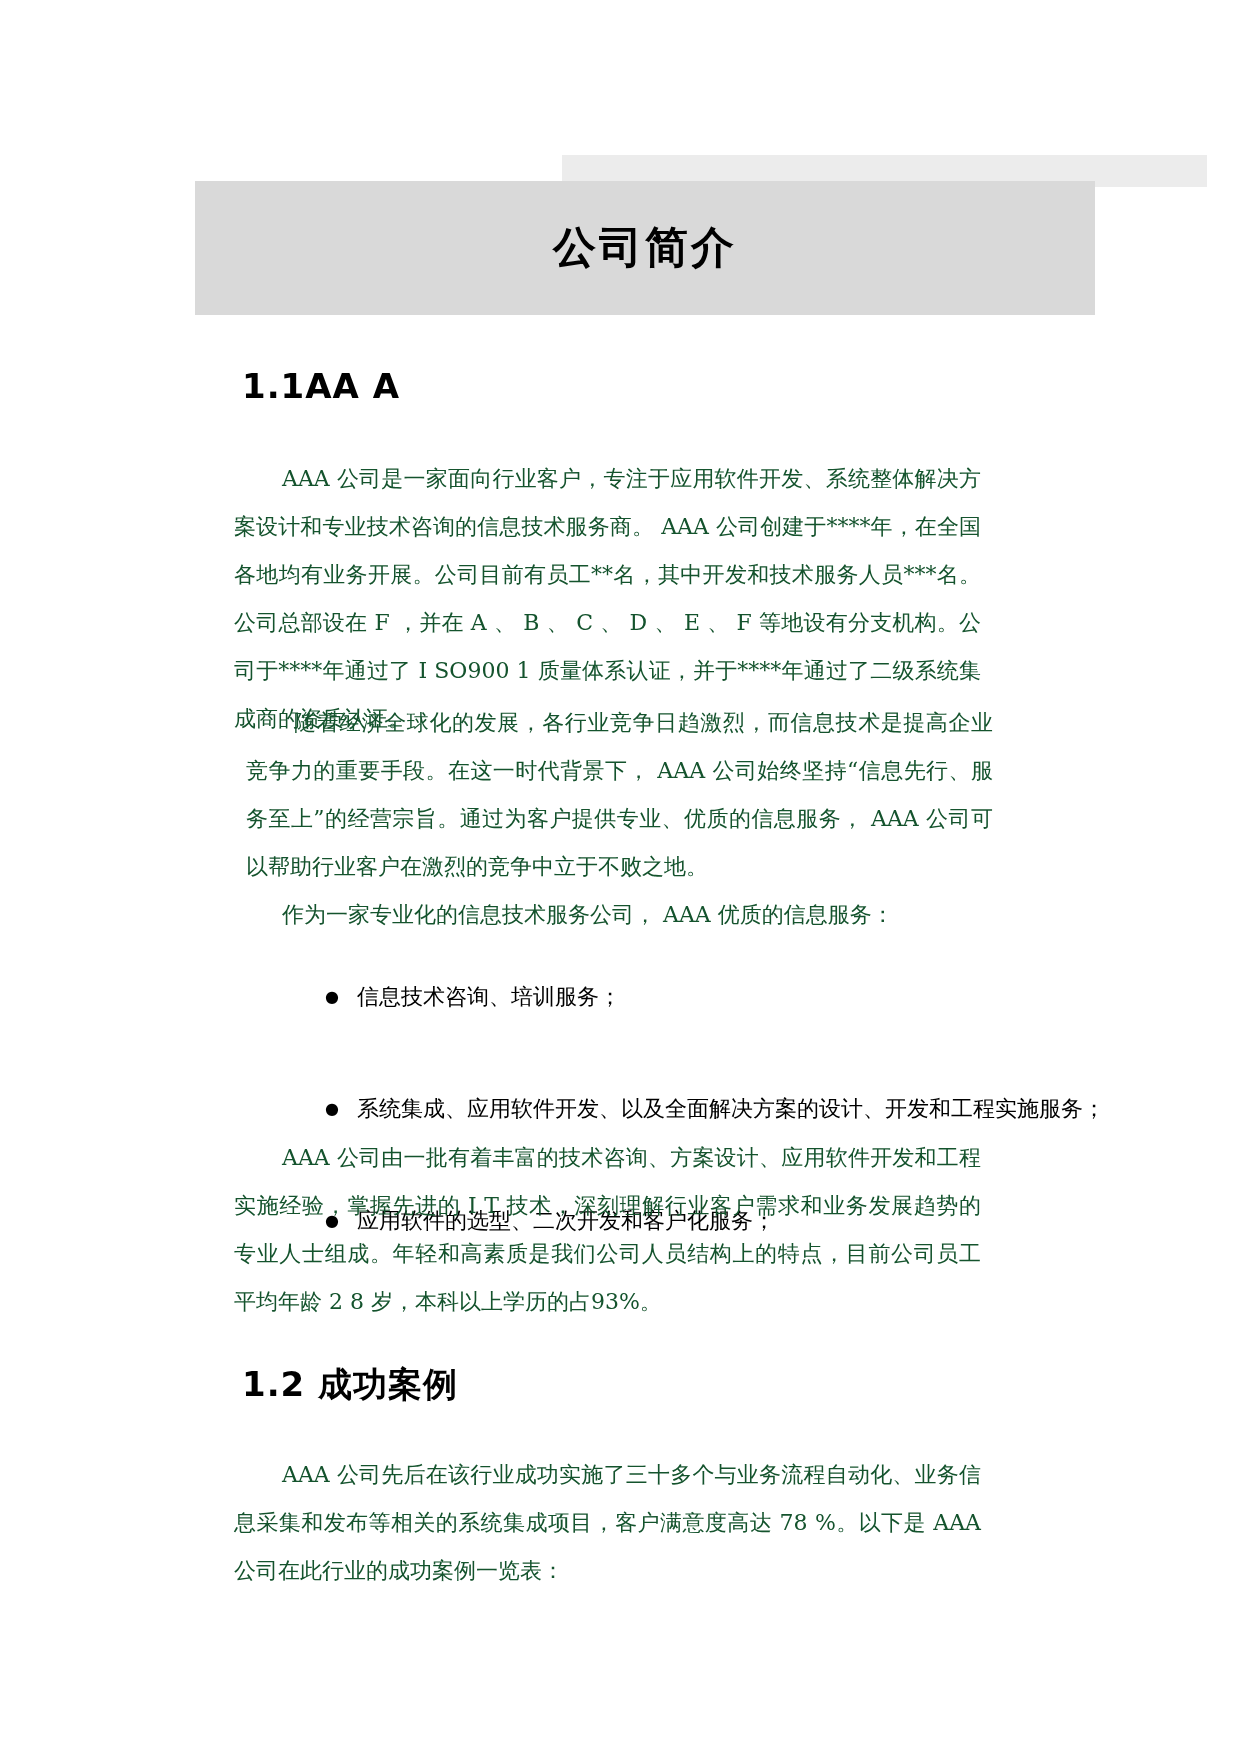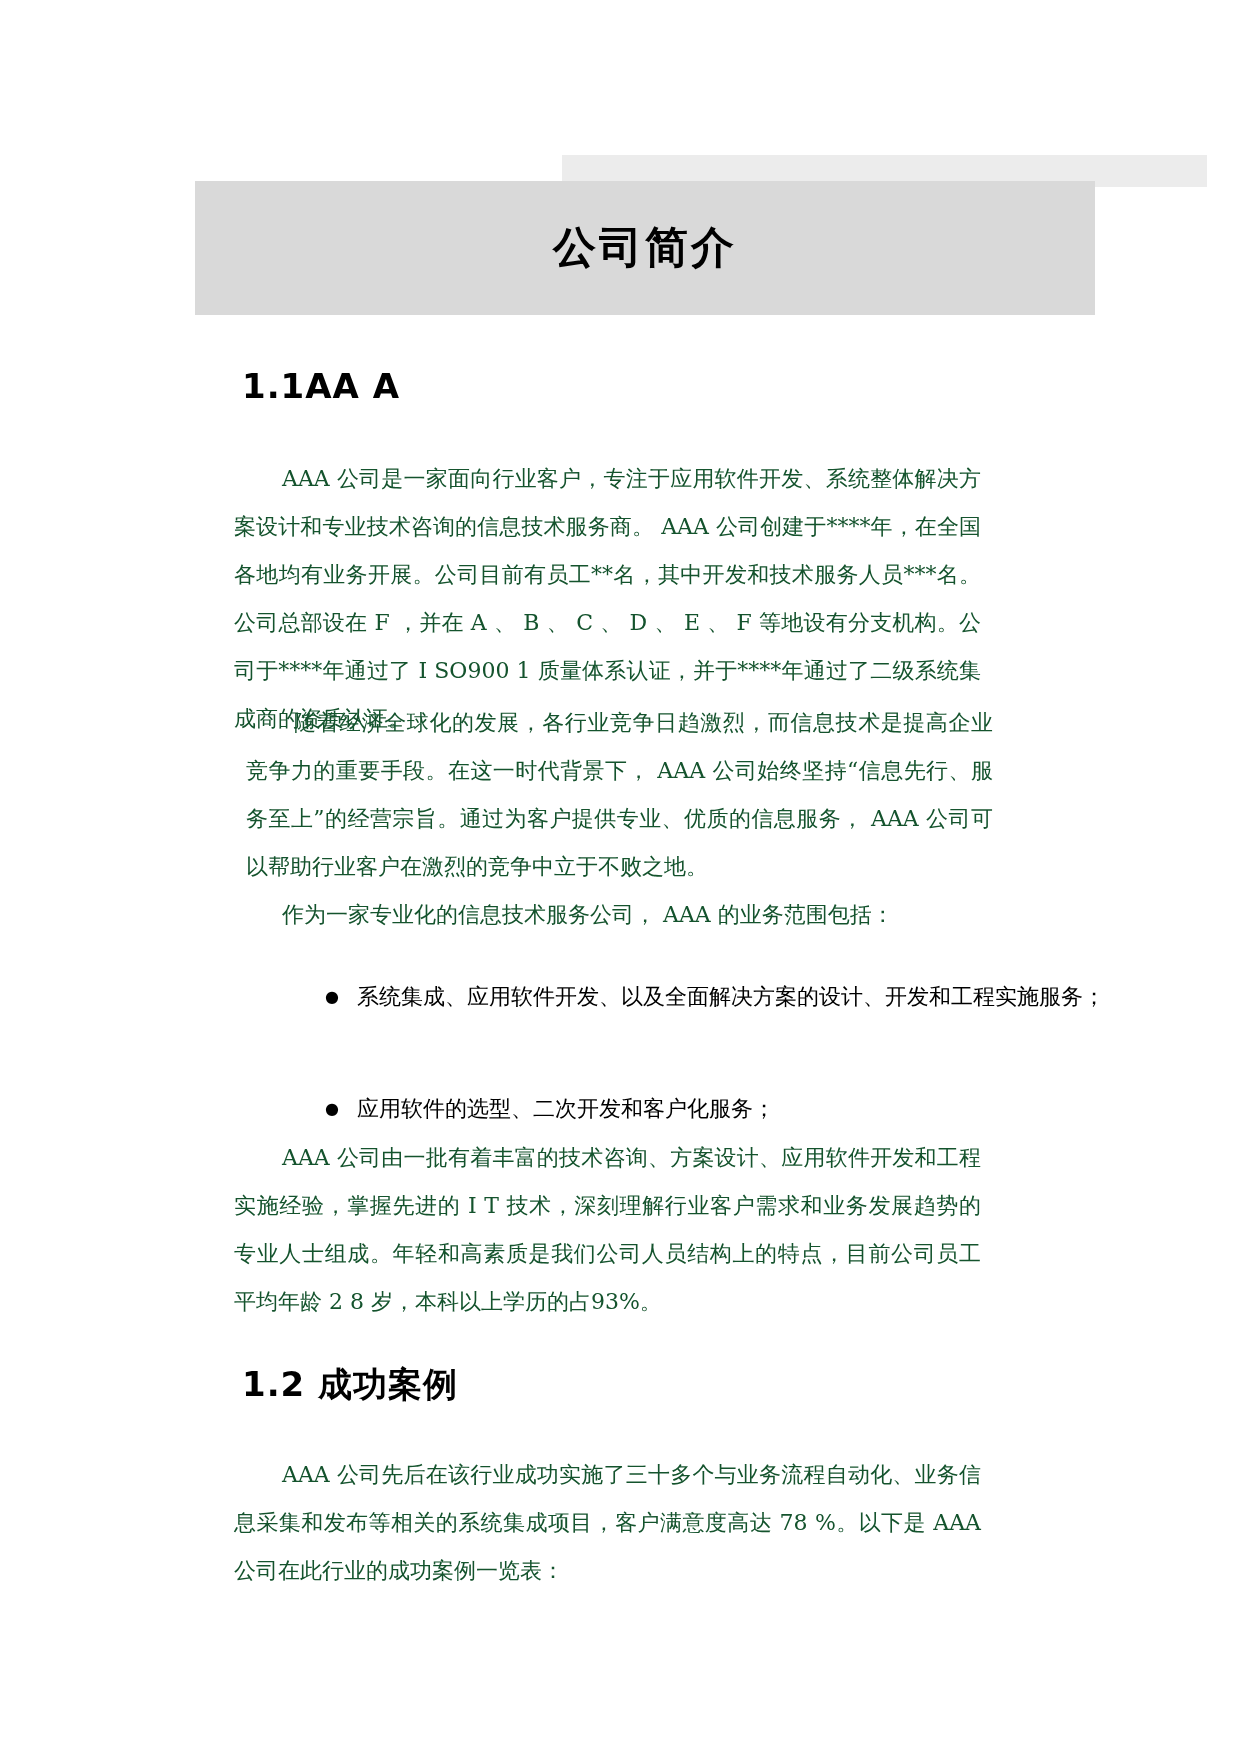--- a/index.html
+++ b/index.html
@@ -104,23 +104,26 @@
   </div>
 
   <div class="col">
 
     <h2 class="h2 h2-1">1.1AA A</h2>
 
     <p class="para p1">AAA 公司是一家面向行业客户，专注于应用软件开发、系统整体解决方案设计和专业技术咨询的信息技术服务商。 AAA 公司创建于****年，在全国各地均有业务开展。公司目前有员工**名，其中开发和技术服务人员***名。公司总部设在 F ，并在 A 、 B 、 C 、 D 、 E 、 F 等地设有分支机构。公司于****年通过了 I SO900 1 质量体系认证，并于****年通过了二级系统集成商的资质认证。</p>
 
     <p class="para p2">随着经济全球化的发展，各行业竞争日趋激烈，而信息技术是提高企业竞争力的重要手段。在这一时代背景下， AAA 公司始终坚持“信息先行、服务至上”的经营宗旨。通过为客户提供专业、优质的信息服务， AAA 公司可以帮助行业客户在激烈的竞争中立于不败之地。</p>
 
-    <p class="para p3">作为一家专业化的信息技术服务公司， AAA 的业务范围包括：</p>
+    <p class="para p3">作为一家专业化的信息技术服务公司， AAA 优质的信息服务：</p>
 
     <ul class="bullets">
+      <li>
+        <span class="dot">●</span><span>信息技术咨询、培训服务；</span>
+      </li>
       <li>
         <span class="dot">●</span><span>系统集成、应用软件开发、以及全面解决方案的设计、开发和工程实施服务；</span>
       </li>
       <li>
         <span class="dot">●</span><span>应用软件的选型、二次开发和客户化服务；</span>
       </li>
     </ul>
 
     <p class="para p4">AAA 公司由一批有着丰富的技术咨询、方案设计、应用软件开发和工程实施经验，掌握先进的 I T 技术，深刻理解行业客户需求和业务发展趋势的专业人士组成。年轻和高素质是我们公司人员结构上的特点，目前公司员工平均年龄 2 8 岁，本科以上学历的占93%。</p>
 

